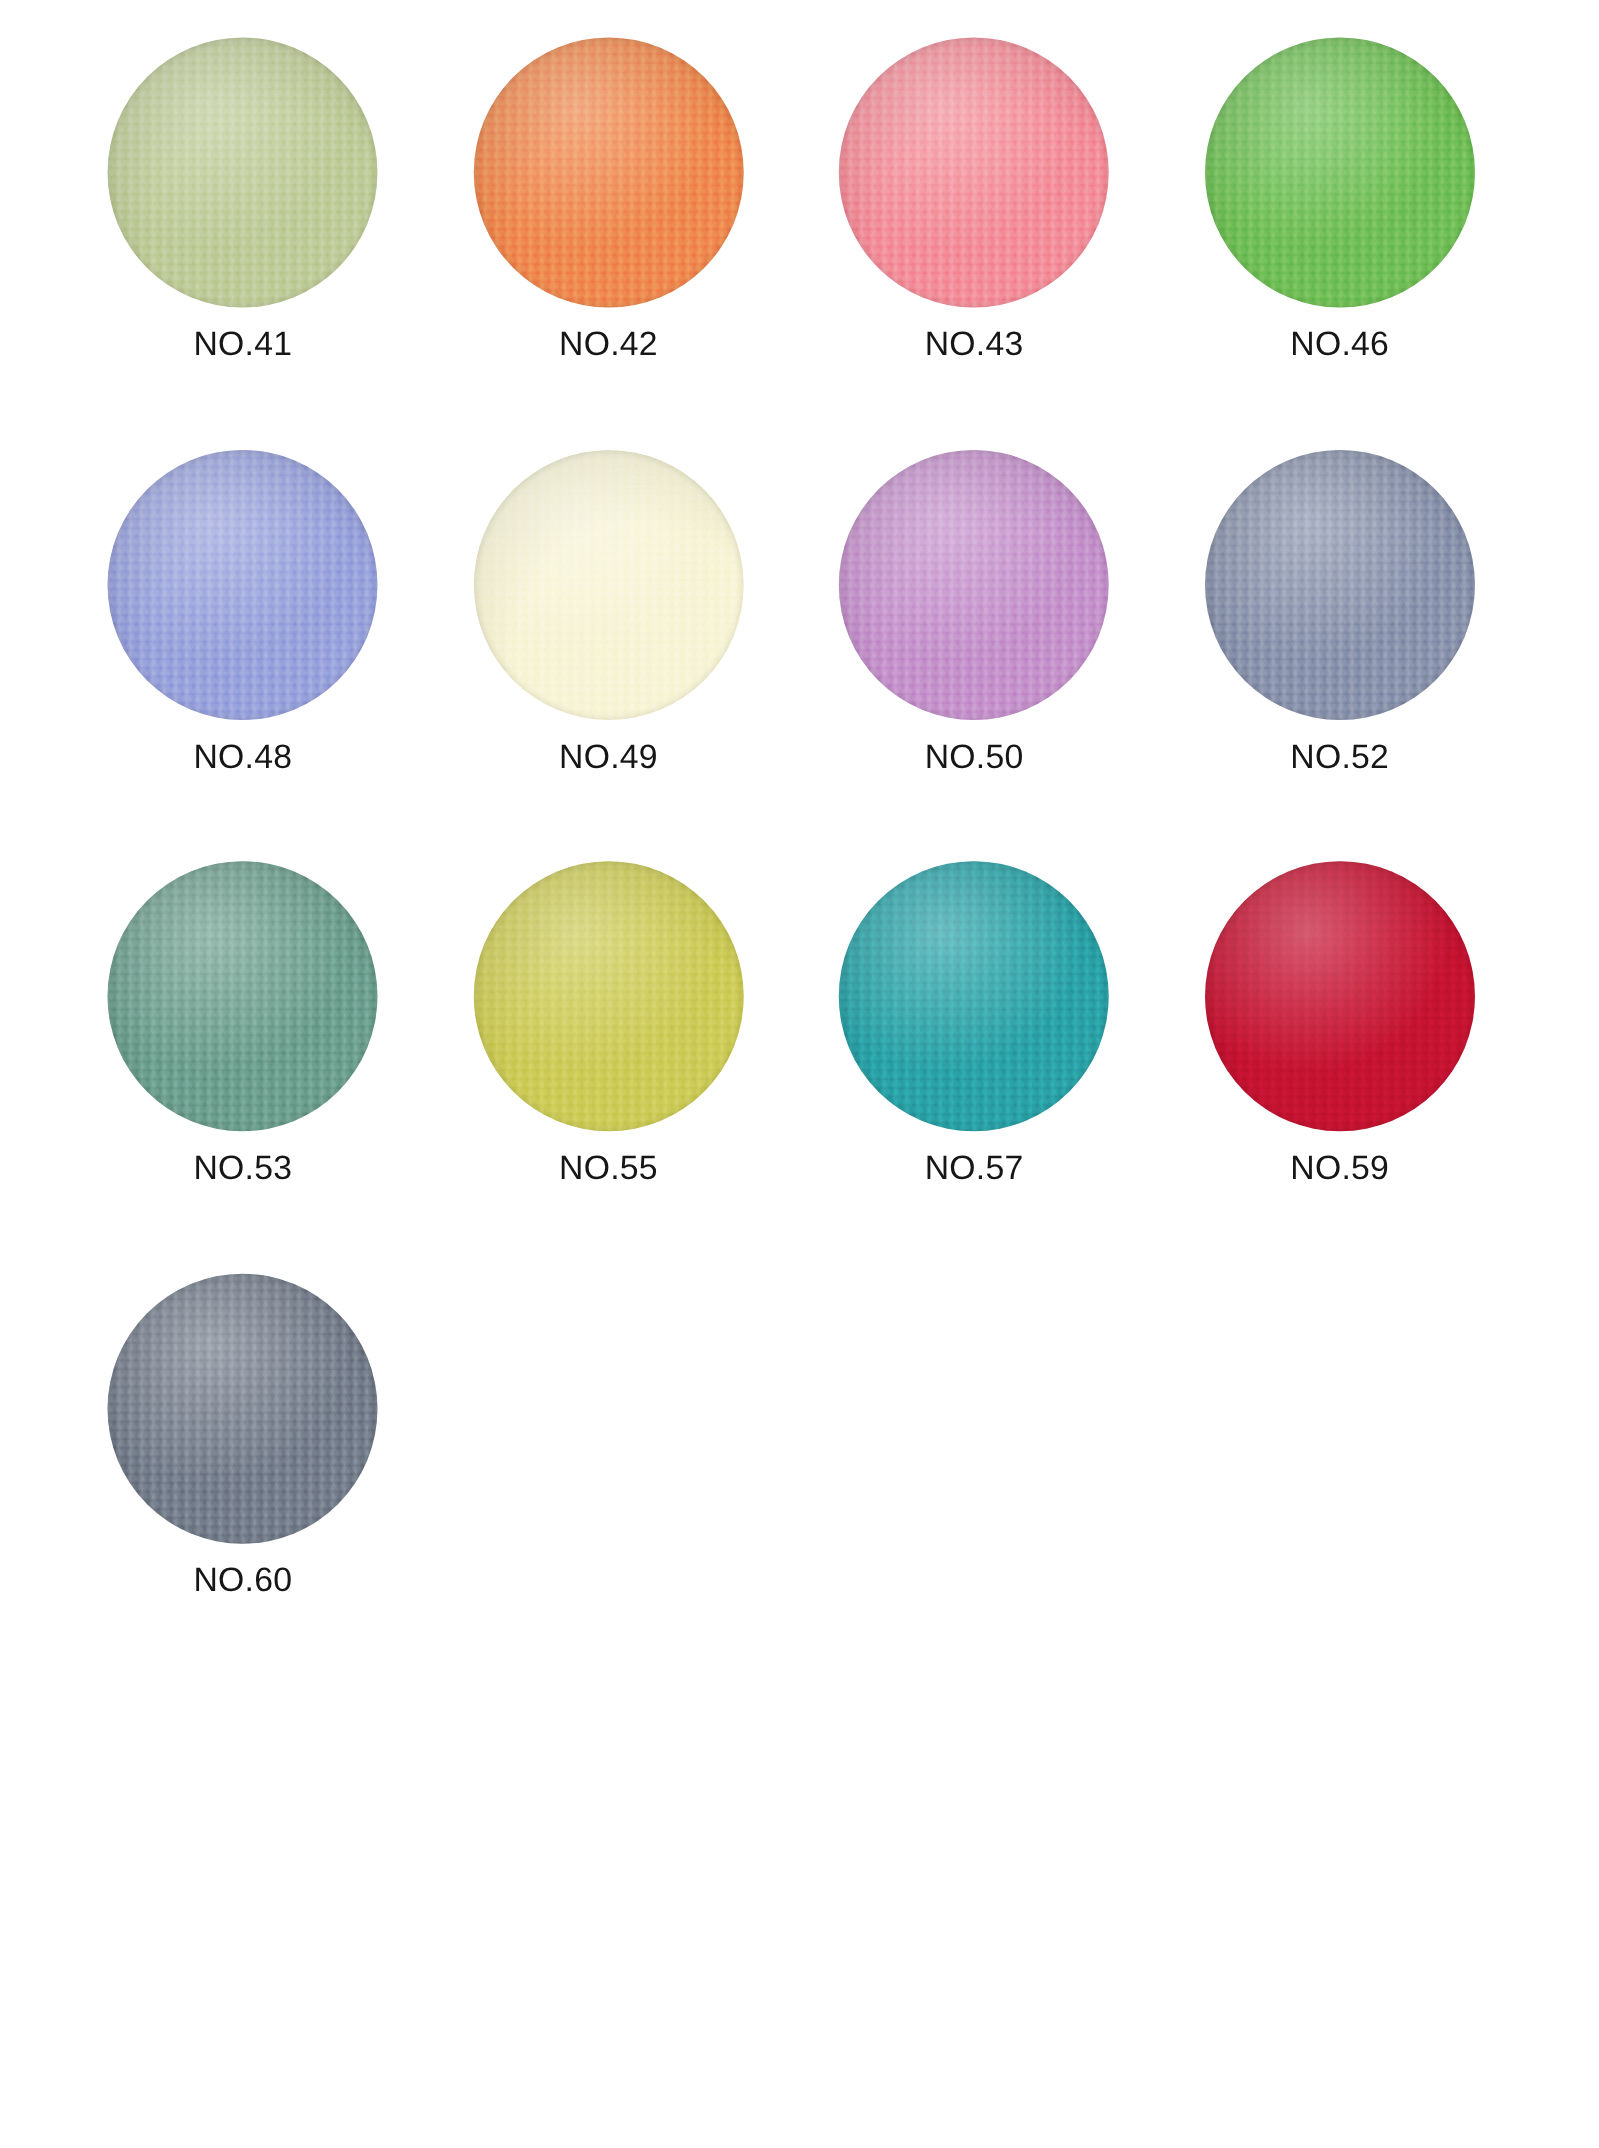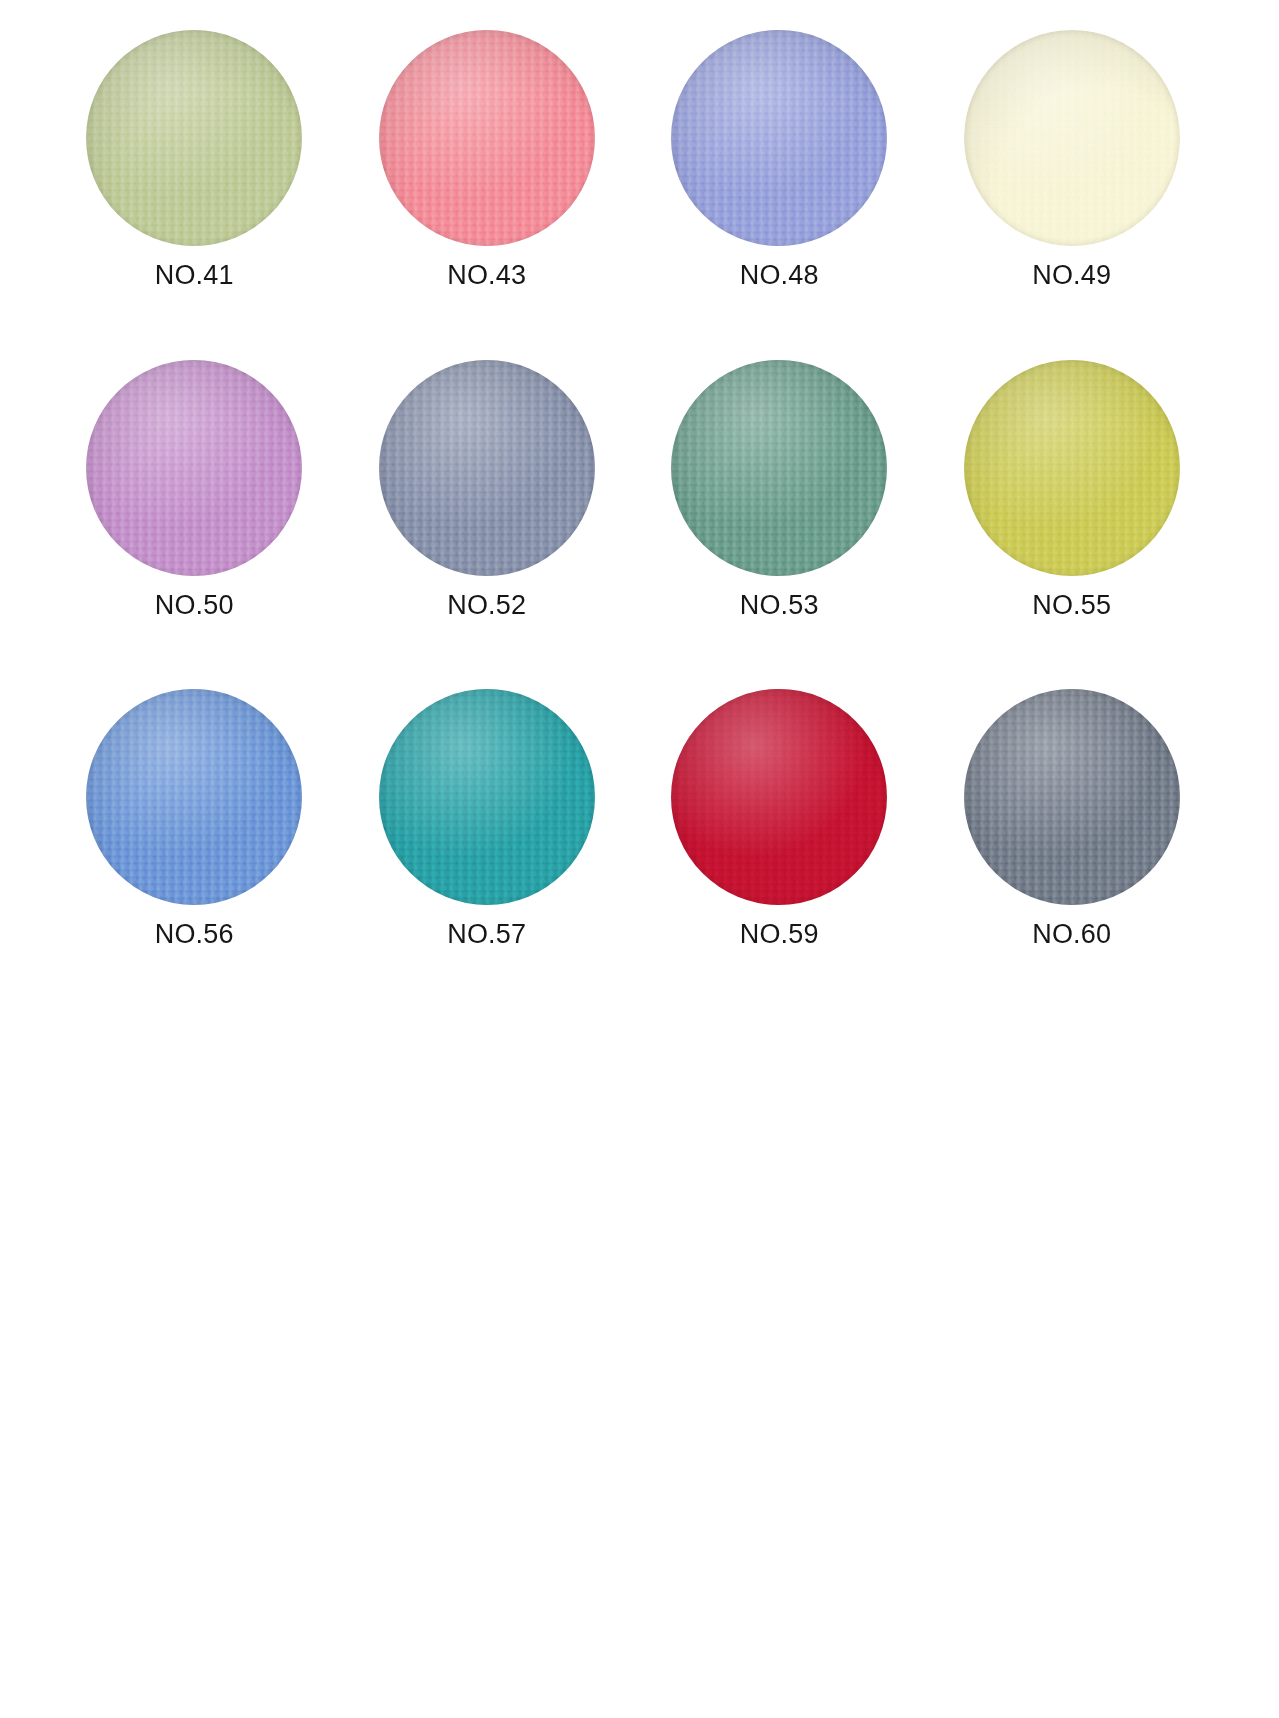--- a/index.html
+++ b/index.html
@@ -173,32 +173,56 @@
             <div class="knit-rows"></div>
             <div class="knit-chev"></div>
             <div class="knit-shade"></div>
             <div class="knit-rim"></div>
           </div>
         </div>
         <div class="swatch-label">NO.41</div>
       </div>
       <div class="swatch-cell">
         <div class="swatch-disc-wrap">
+          <div class="swatch-disc" style="background-color: rgb(240, 135, 78);">
+            <div class="knit-tex"></div>
+            <div class="knit-rows"></div>
+            <div class="knit-chev"></div>
+            <div class="knit-shade"></div>
+            <div class="knit-rim"></div>
+          </div>
+        </div>
+        <div class="swatch-label">NO.42</div>
+      </div>
+      <div class="swatch-cell">
+        <div class="swatch-disc-wrap">
           <div class="swatch-disc" style="background-color: rgb(244, 140, 152);">
             <div class="knit-tex"></div>
             <div class="knit-rows"></div>
             <div class="knit-chev"></div>
             <div class="knit-shade"></div>
             <div class="knit-rim"></div>
           </div>
         </div>
         <div class="swatch-label">NO.43</div>
       </div>
       <div class="swatch-cell">
         <div class="swatch-disc-wrap">
+          <div class="swatch-disc" style="background-color: rgb(110, 190, 85);">
+            <div class="knit-tex"></div>
+            <div class="knit-rows"></div>
+            <div class="knit-chev"></div>
+            <div class="knit-shade"></div>
+            <div class="knit-rim"></div>
+          </div>
+        </div>
+        <div class="swatch-label">NO.46</div>
+      </div>
+      <div class="swatch-cell">
+        <div class="swatch-disc-wrap">
           <div class="swatch-disc" style="background-color: rgb(151, 161, 220);">
             <div class="knit-tex"></div>
             <div class="knit-rows"></div>
             <div class="knit-chev"></div>
             <div class="knit-shade"></div>
             <div class="knit-rim"></div>
           </div>
         </div>
         <div class="swatch-label">NO.48</div>
       </div>
@@ -254,32 +278,20 @@
         <div class="swatch-disc-wrap">
           <div class="swatch-disc" style="background-color: rgb(204, 203, 86);">
             <div class="knit-tex"></div>
             <div class="knit-rows"></div>
             <div class="knit-chev"></div>
             <div class="knit-shade"></div>
             <div class="knit-rim"></div>
           </div>
         </div>
         <div class="swatch-label">NO.55</div>
-      </div>
-      <div class="swatch-cell">
-        <div class="swatch-disc-wrap">
-          <div class="swatch-disc" style="background-color: rgb(108, 150, 216);">
-            <div class="knit-tex"></div>
-            <div class="knit-rows"></div>
-            <div class="knit-chev"></div>
-            <div class="knit-shade"></div>
-            <div class="knit-rim"></div>
-          </div>
-        </div>
-        <div class="swatch-label">NO.56</div>
       </div>
       <div class="swatch-cell">
         <div class="swatch-disc-wrap">
           <div class="swatch-disc" style="background-color: rgb(41, 160, 165);">
             <div class="knit-tex"></div>
             <div class="knit-rows"></div>
             <div class="knit-chev"></div>
             <div class="knit-shade"></div>
             <div class="knit-rim"></div>
           </div>

